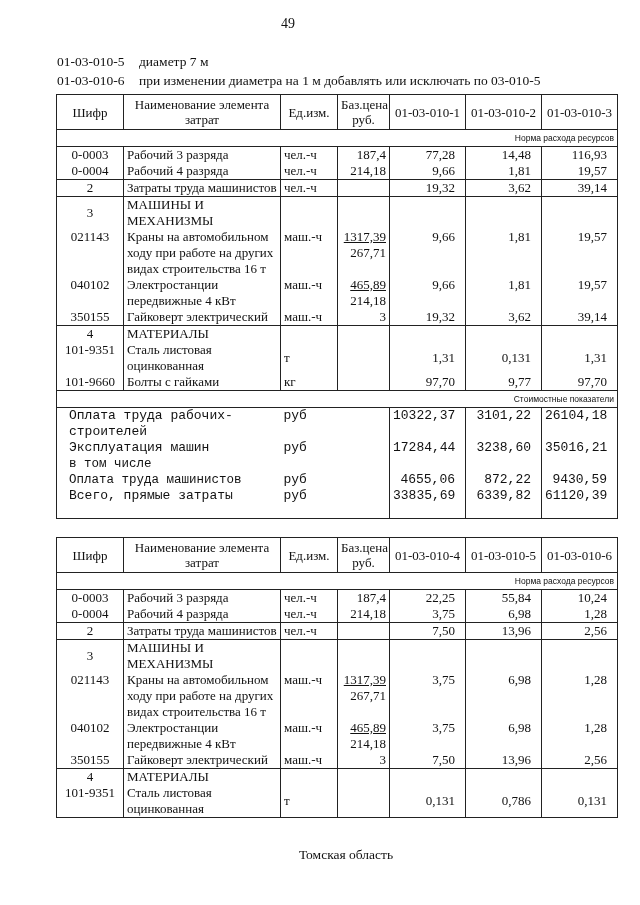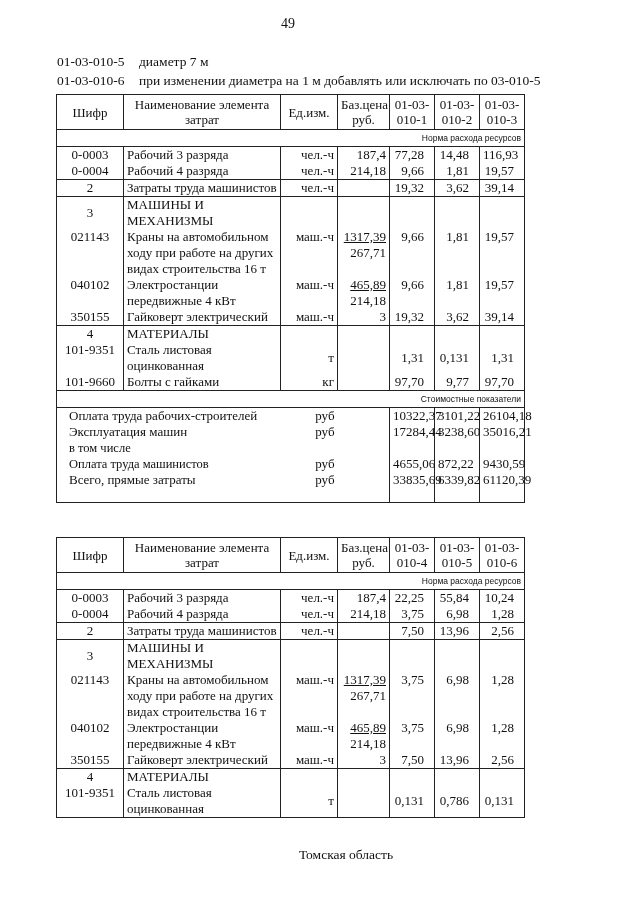--- a/index.html
+++ b/index.html
@@ -8,37 +8,37 @@
     font-family: "Liberation Serif", "DejaVu Serif", serif; color: #111;
     font-size: 13px;
   }
   .page-number { position: absolute; top: 16px; left: 0; width: 576px; text-align: center; font-size: 14px; }
   .intro { position: absolute; left: 57px; font-size: 13.5px; }
   .intro .code { display: inline-block; width: 82px; }
   .intro1 { top: 54px; }
   .intro2 { top: 73px; }
 
   table.rt {
-    position: absolute; left: 56px; width: 469px;
+    position: absolute; left: 56px; width: 562px;
     border-collapse: collapse; table-layout: fixed;
   }
   table.rt td, table.rt th { padding: 0 3px; line-height: 16px; vertical-align: top; font-weight: normal; }
   table.rt th { border: 1px solid #222; vertical-align: middle; text-align: center; line-height: 15px; font-size: 13px; }
   .c-code { width: 60px; text-align: center; }
   .c-name { width: 150px; }
-  .c-unit { width: 50px; text-align: right; }
+  .c-unit { width: 50px; text-align: left; }
   .c-price { width: 45px; text-align: right; }
   .c-val { text-align: right; }
   .vb { border-left: 1px solid #222; border-right: 1px solid #222; }
   .bb { border-bottom: 1px solid #222; }
   .norm-row td { border: 1px solid #222; text-align: right; font-family: Liberation Sans, sans-serif; font-size: 8.5px; line-height: 18px; padding-right: 10px; }
   .b { font-weight: bold; }
   .u { text-decoration: underline; }
   .nm { padding-right: 10px !important; }
-  .sum td { line-height: 18px; }
+  .sum td { line-height: 18px; font-family: Liberation Mono, monospace; }
   .sum .lbl { padding-left: 12px; }
   .footer { position: absolute; top: 847px; left: 12px; width: 640px; text-align: center; font-size: 13.5px; margin-left: 14px; }
 </style>
 </head>
 <body>
 
 <div class="page-number">49</div>
 
 <div class="intro intro1">
   <span class="code">01-03-010-5</span><span>диаметр 7 м</span>

